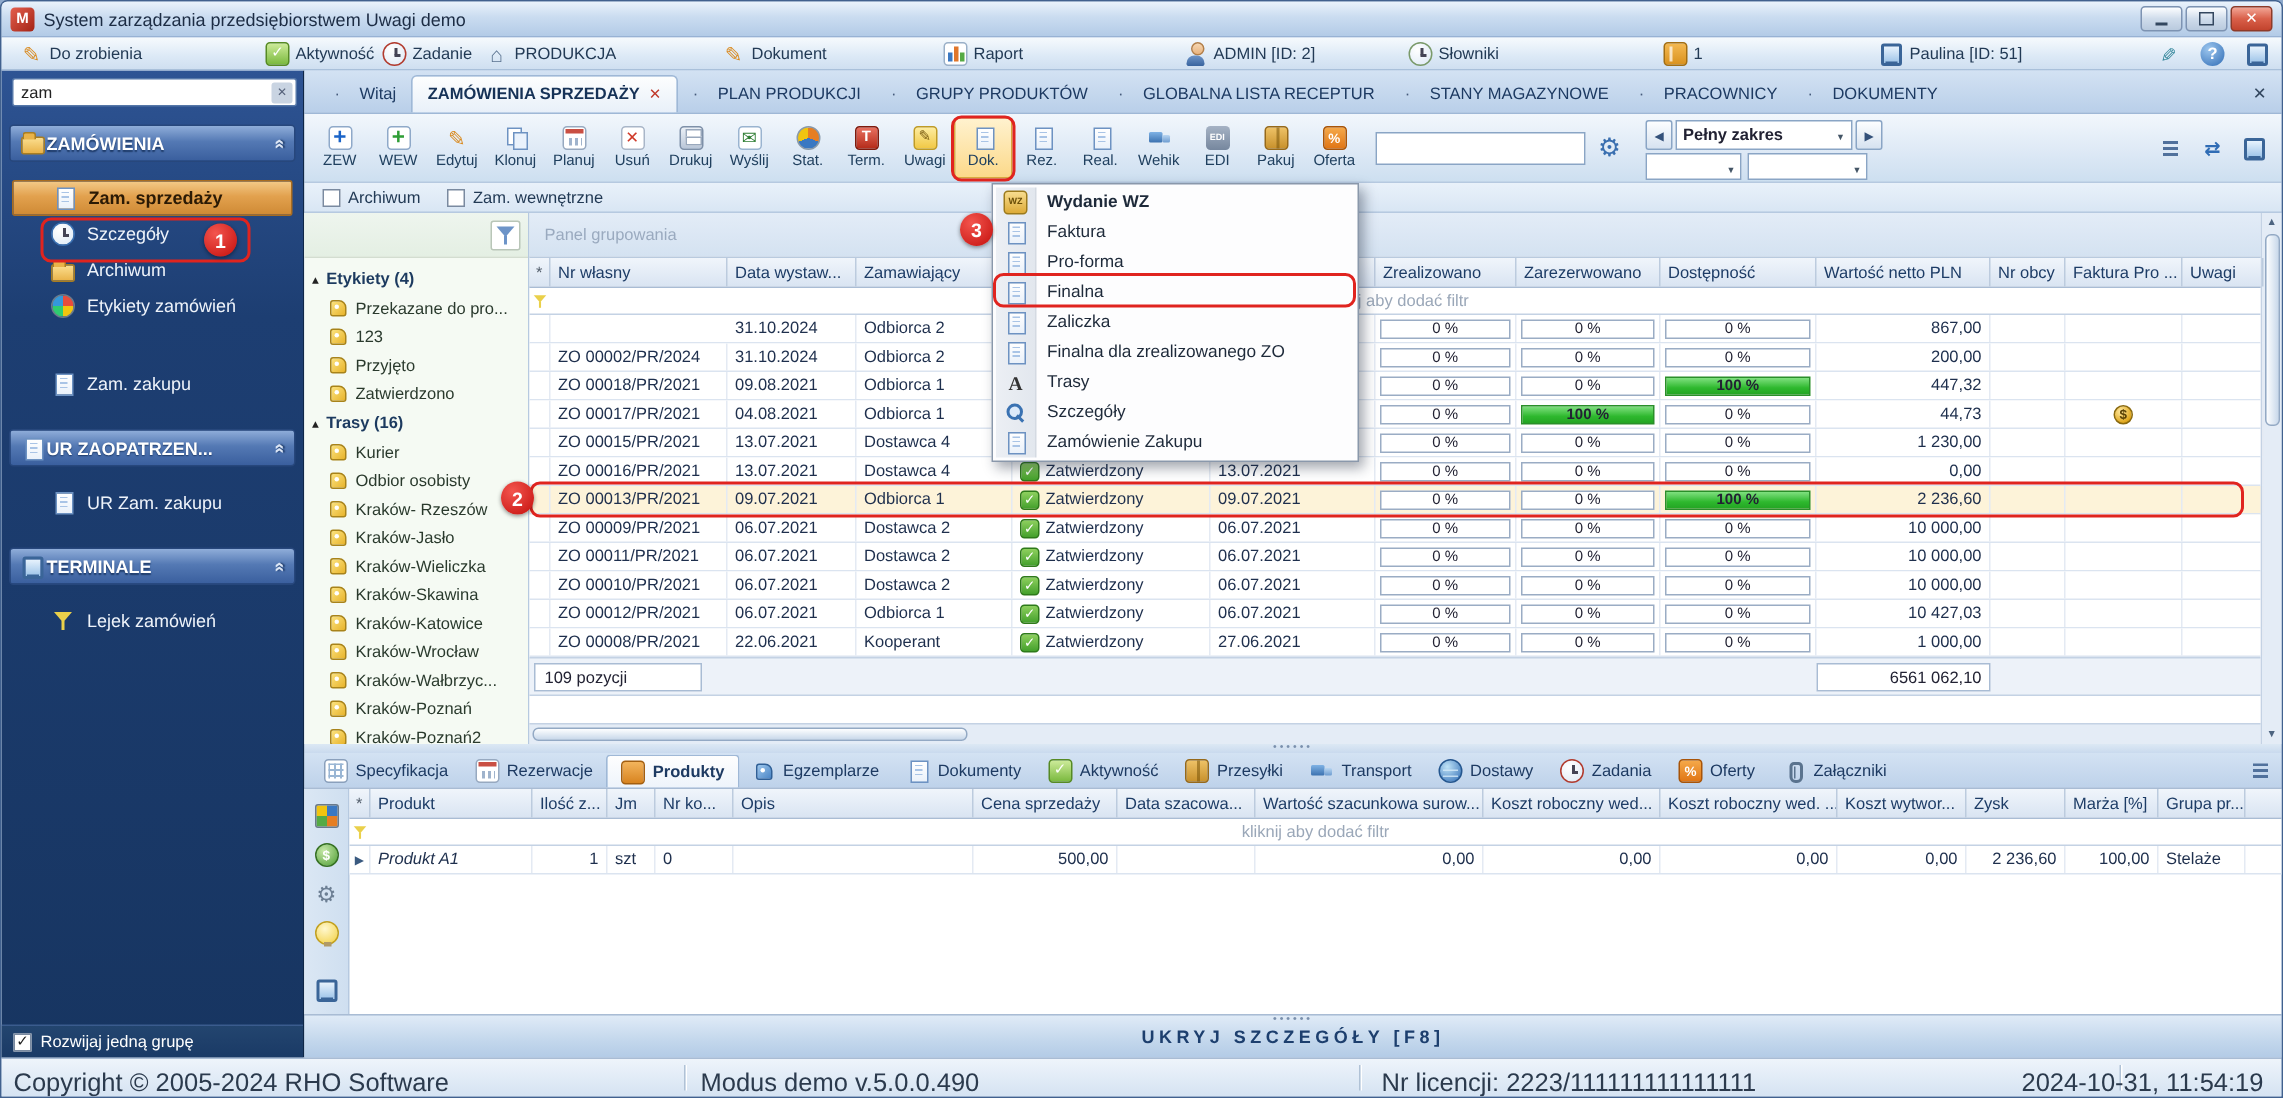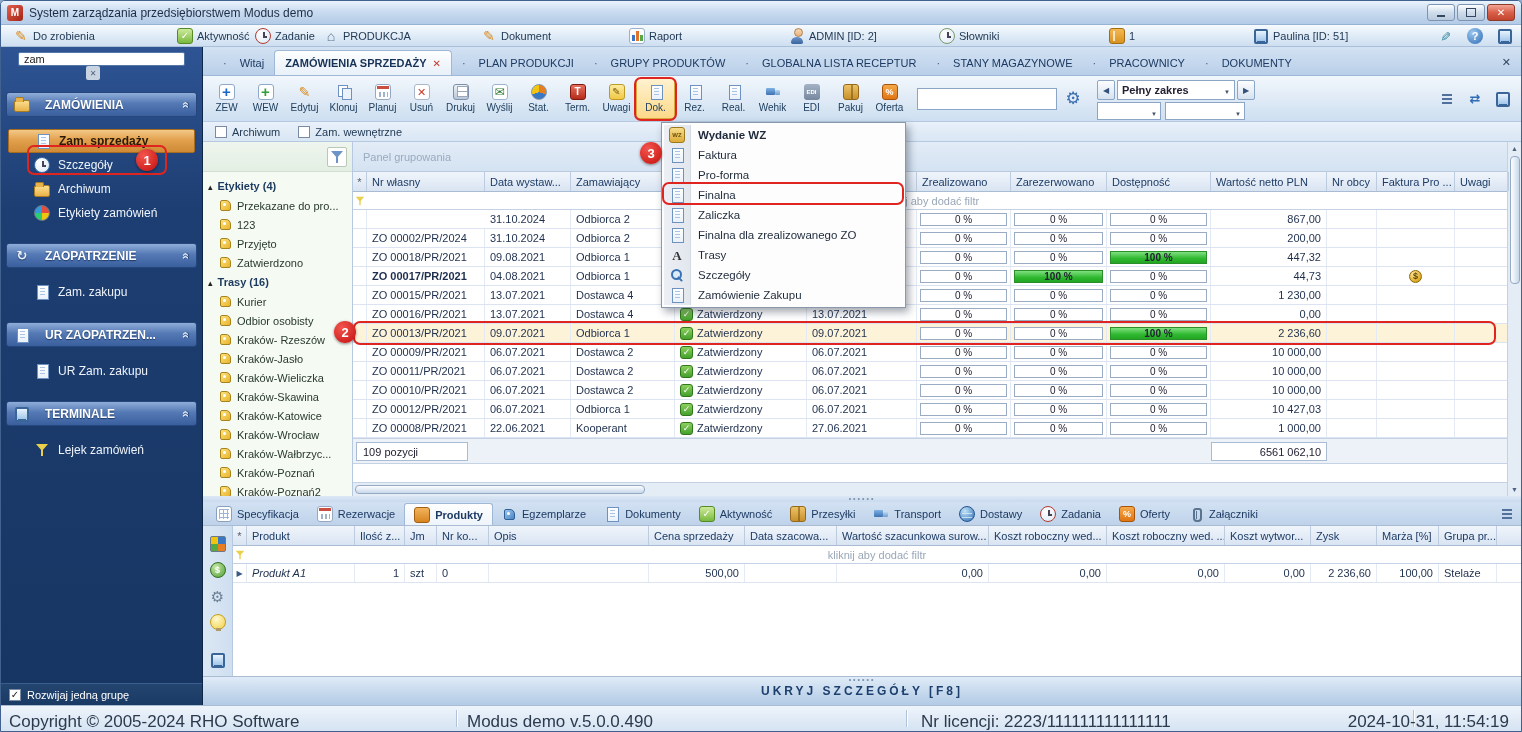--- a/index.html
+++ b/index.html
@@ -114,27 +114,27 @@
   .mitem{position:absolute;top:0;height:22px;display:flex;align-items:center;gap:4px;padding:0 4px;}
   .m1{left:8px}.m2{left:172px}.m3{left:250px}.m4{left:318px}.m5{left:476px}.m6{left:624px}.m7{left:784px}.m8{left:934px}.m9{left:1104px}.m10{left:1248px}
   .mright{position:absolute;right:8px;top:3px;display:flex;gap:14px;}
   .mr-btn{display:inline-flex;}
 
   
   #layout{flex:1;display:flex;min-height:0;}
 
   
   #sidebar{width:202px;flex:none;background:linear-gradient(180deg,#2e5494,#1d3e72 25%,#173561);border-right:1px solid #0f2747;display:flex;flex-direction:column;color:#fff;}
-  .sb-search{margin:5px 7px 2px;display:flex;align-items:center;flex-direction:column;}
+  .sb-search{margin:5px 7px 2px;display:flex;align-items:center;}
   .sb-search input{flex:1;height:19px;border:1px solid #5577a8;border-radius:2px;padding:0 18px 0 5px;font-size:11px;color:#222;background:#fff;outline:none;}
   .sb-clear{margin-left:-17px;width:14px;height:14px;border-radius:2px;background:#c9d4e2;color:#55617a;font-size:8px;display:flex;align-items:center;justify-content:center;}
   .sb-clear::before{content:"✕";}
   .sb-title{margin:3px 3px 0;height:25px;background:linear-gradient(#1d3e74,#102a52);border:1px solid #0d2344;display:flex;align-items:center;justify-content:center;font-size:13px;font-weight:bold;letter-spacing:.5px;color:#f2f6fb;}
   .sb-groups{flex:1;padding:8px 5px 0;overflow:hidden;}
-  .sb-ghead{height:25px;margin-top:2px;border:1px solid #27477c;border-radius:3px;background:linear-gradient(#8fadd9,#5479b4 45%,#3a5f9e);display:flex;align-items:center;gap:15px;padding:0 7px;font-weight:bold;font-size:12px;color:#fff;text-shadow:0 1px 1px #1d3a68;}
+  .sb-ghead{height:25px;margin-top:2px;border:1px solid #27477c;border-radius:3px;background:linear-gradient(#8fadd9,#5479b4 45%,#3a5f9e);display:flex;align-items:center;gap:1px;padding:0 7px;font-weight:bold;font-size:12px;color:#fff;text-shadow:0 1px 1px #1d3a68;}
   .chev{margin-left:auto;}
   .chev::before{content:"»";display:inline-block;transform:rotate(-90deg);font-size:12px;color:#dce6f5;}
   .sb-items{padding:12px 0 16px;}
   .sb-item{height:24px;display:flex;align-items:center;gap:8px;padding:0 6px 0 28px;font-size:12px;color:#eef3fa;}
   .sb-item.selected{margin:0 2px;border-radius:2px;border:1px solid #a86c20;background:linear-gradient(#f3c987,#e2a14e 45%,#cf8a35);color:#2b1a05;font-weight:bold;padding-left:26px;}
   .sb-footer{height:22px;flex:none;border-top:1px solid #3b5c8e;background:linear-gradient(#23456f,#1a3a66);display:flex;align-items:center;gap:6px;padding:0 8px;font-size:11px;color:#fff;}
   .cb{width:12px;height:12px;flex:none;background:#fff;border:1px solid #7a8aa0;display:inline-flex;align-items:center;justify-content:center;font-size:10px;color:#222;}
   .cb.checked::before{content:"✓";}
 
   
@@ -256,21 +256,21 @@
   .ac3{left:639px;top:141px;}
   .ar4{left:661px;top:181px;width:242px;height:23px;}
 </style>
 </head>
 <body>
 
 <div id="app">
 
   <div id="titlebar">
     <span class="ic i-app-icon"></span>
-    <span class="title">System zarządzania przedsiębiorstwem Modus demo</span>
+    <span class="title">System zarządzania przedsiębiorstwem Uwagi demo</span>
     <div class="win-btns">
       <div class="win-btn min"></div>
       <div class="win-btn max"></div>
       <div class="win-btn close"></div>
     </div>
   </div>
 
   <div id="menubar">
       <div class="mitem m1">
         <span class="ic i-pencil-icon"></span>
@@ -347,25 +347,20 @@
               <span>Szczegóły</span>
             </div>
             <div class="sb-item">
               <span class="ic i-archive-folder-icon"></span>
               <span>Archiwum</span>
             </div>
             <div class="sb-item">
               <span class="ic i-labels-icon"></span>
               <span>Etykiety zamówień</span>
             </div>
-          </div>
-          <div class="sb-ghead">
-            <span class="ic i-supply-icon"></span>
-            <span>ZAOPATRZENIE</span>
-            <span class="chev"></span>
           </div>
           <div class="sb-items">
             <div class="sb-item">
               <span class="ic i-purchase-order-icon"></span>
               <span>Zam. zakupu</span>
             </div>
           </div>
           <div class="sb-ghead">
             <span class="ic i-ur-supply-icon"></span>
             <span>UR ZAOPATRZEN...</span>
@@ -755,21 +750,21 @@
                 </div>
                 <div class="gc r" style="width: 116px;">
                   <span>447,32</span>
                 </div>
                 <div class="gc" style="width: 50px;"></div>
                 <div class="gc" style="width: 78px;"></div>
                 <div class="gc" style="width: 54px;"></div>
               </div>
               <div class="grow">
                 <div class="gc ind"></div>
-                <div class="gc" style="width: 118px; font-weight: bold;">
+                <div class="gc" style="width: 118px;">
                   <span>ZO 00017/PR/2021</span>
                 </div>
                 <div class="gc" style="width: 86px;">
                   <span>04.08.2021</span>
                 </div>
                 <div class="gc" style="width: 104px;">
                   <span>Odbiorca 1</span>
                 </div>
                 <div class="gc" style="width: 132px;"></div>
                 <div class="gc" style="width: 110px;"></div>

